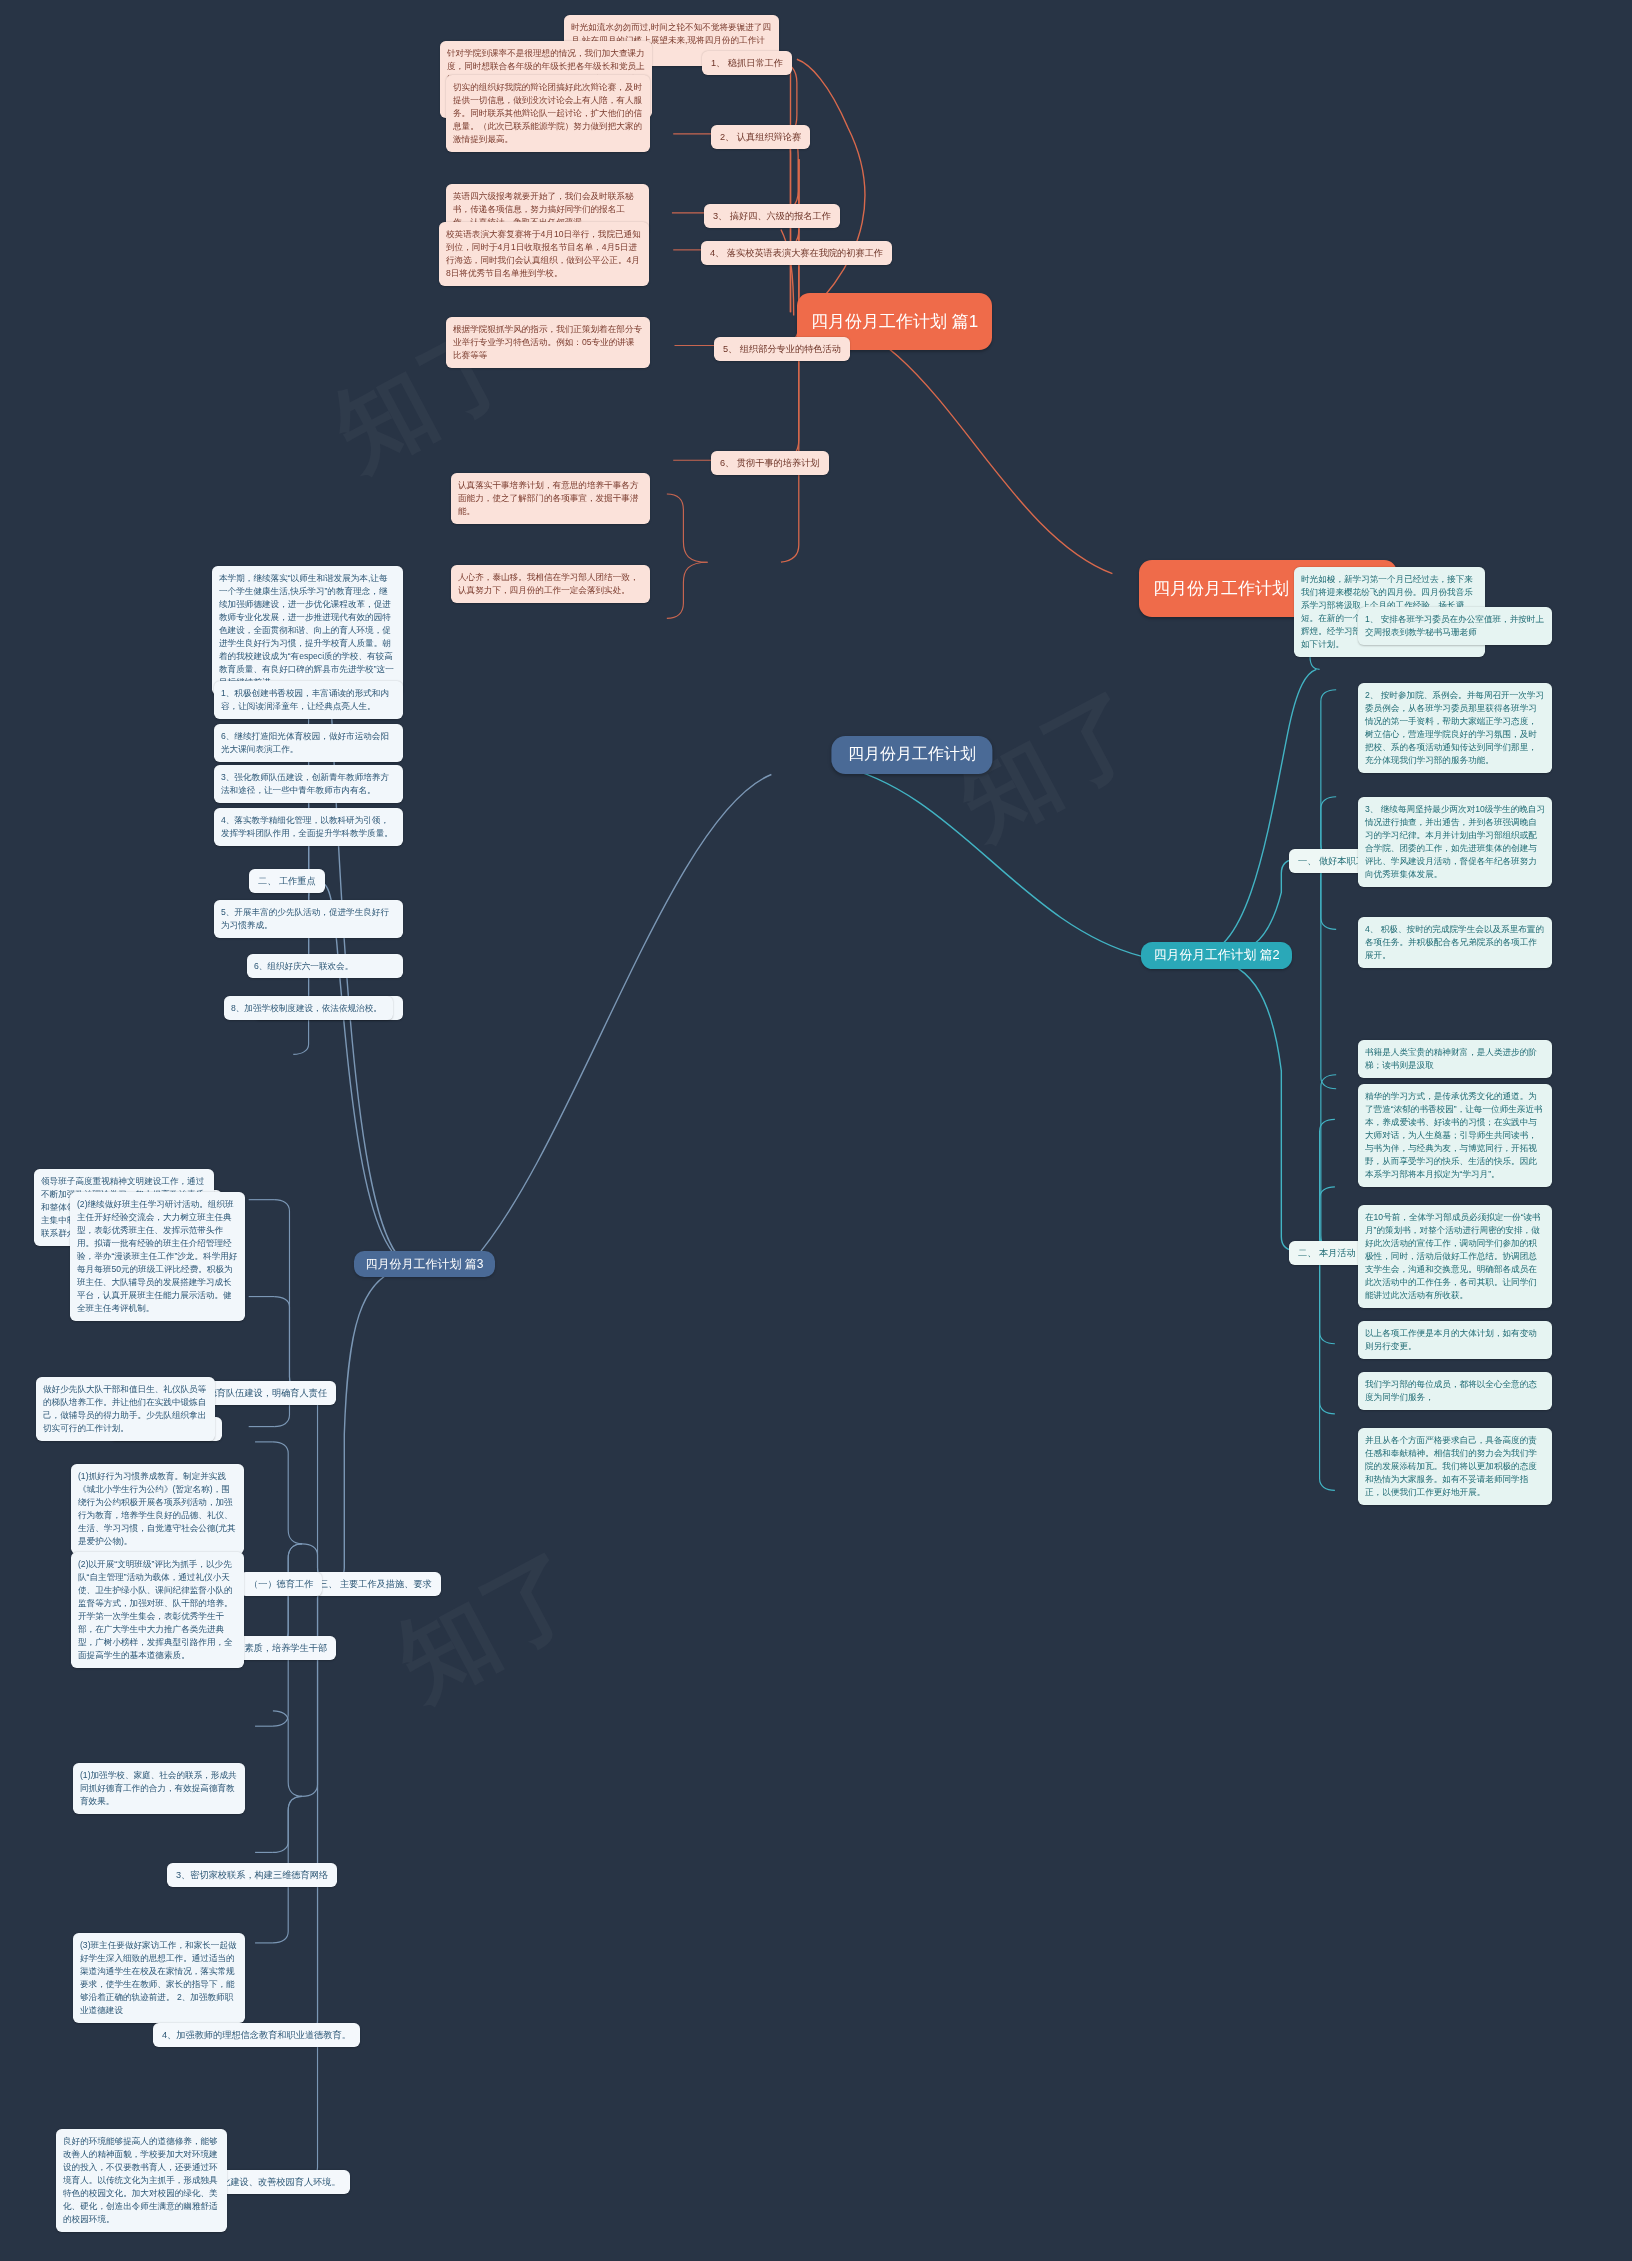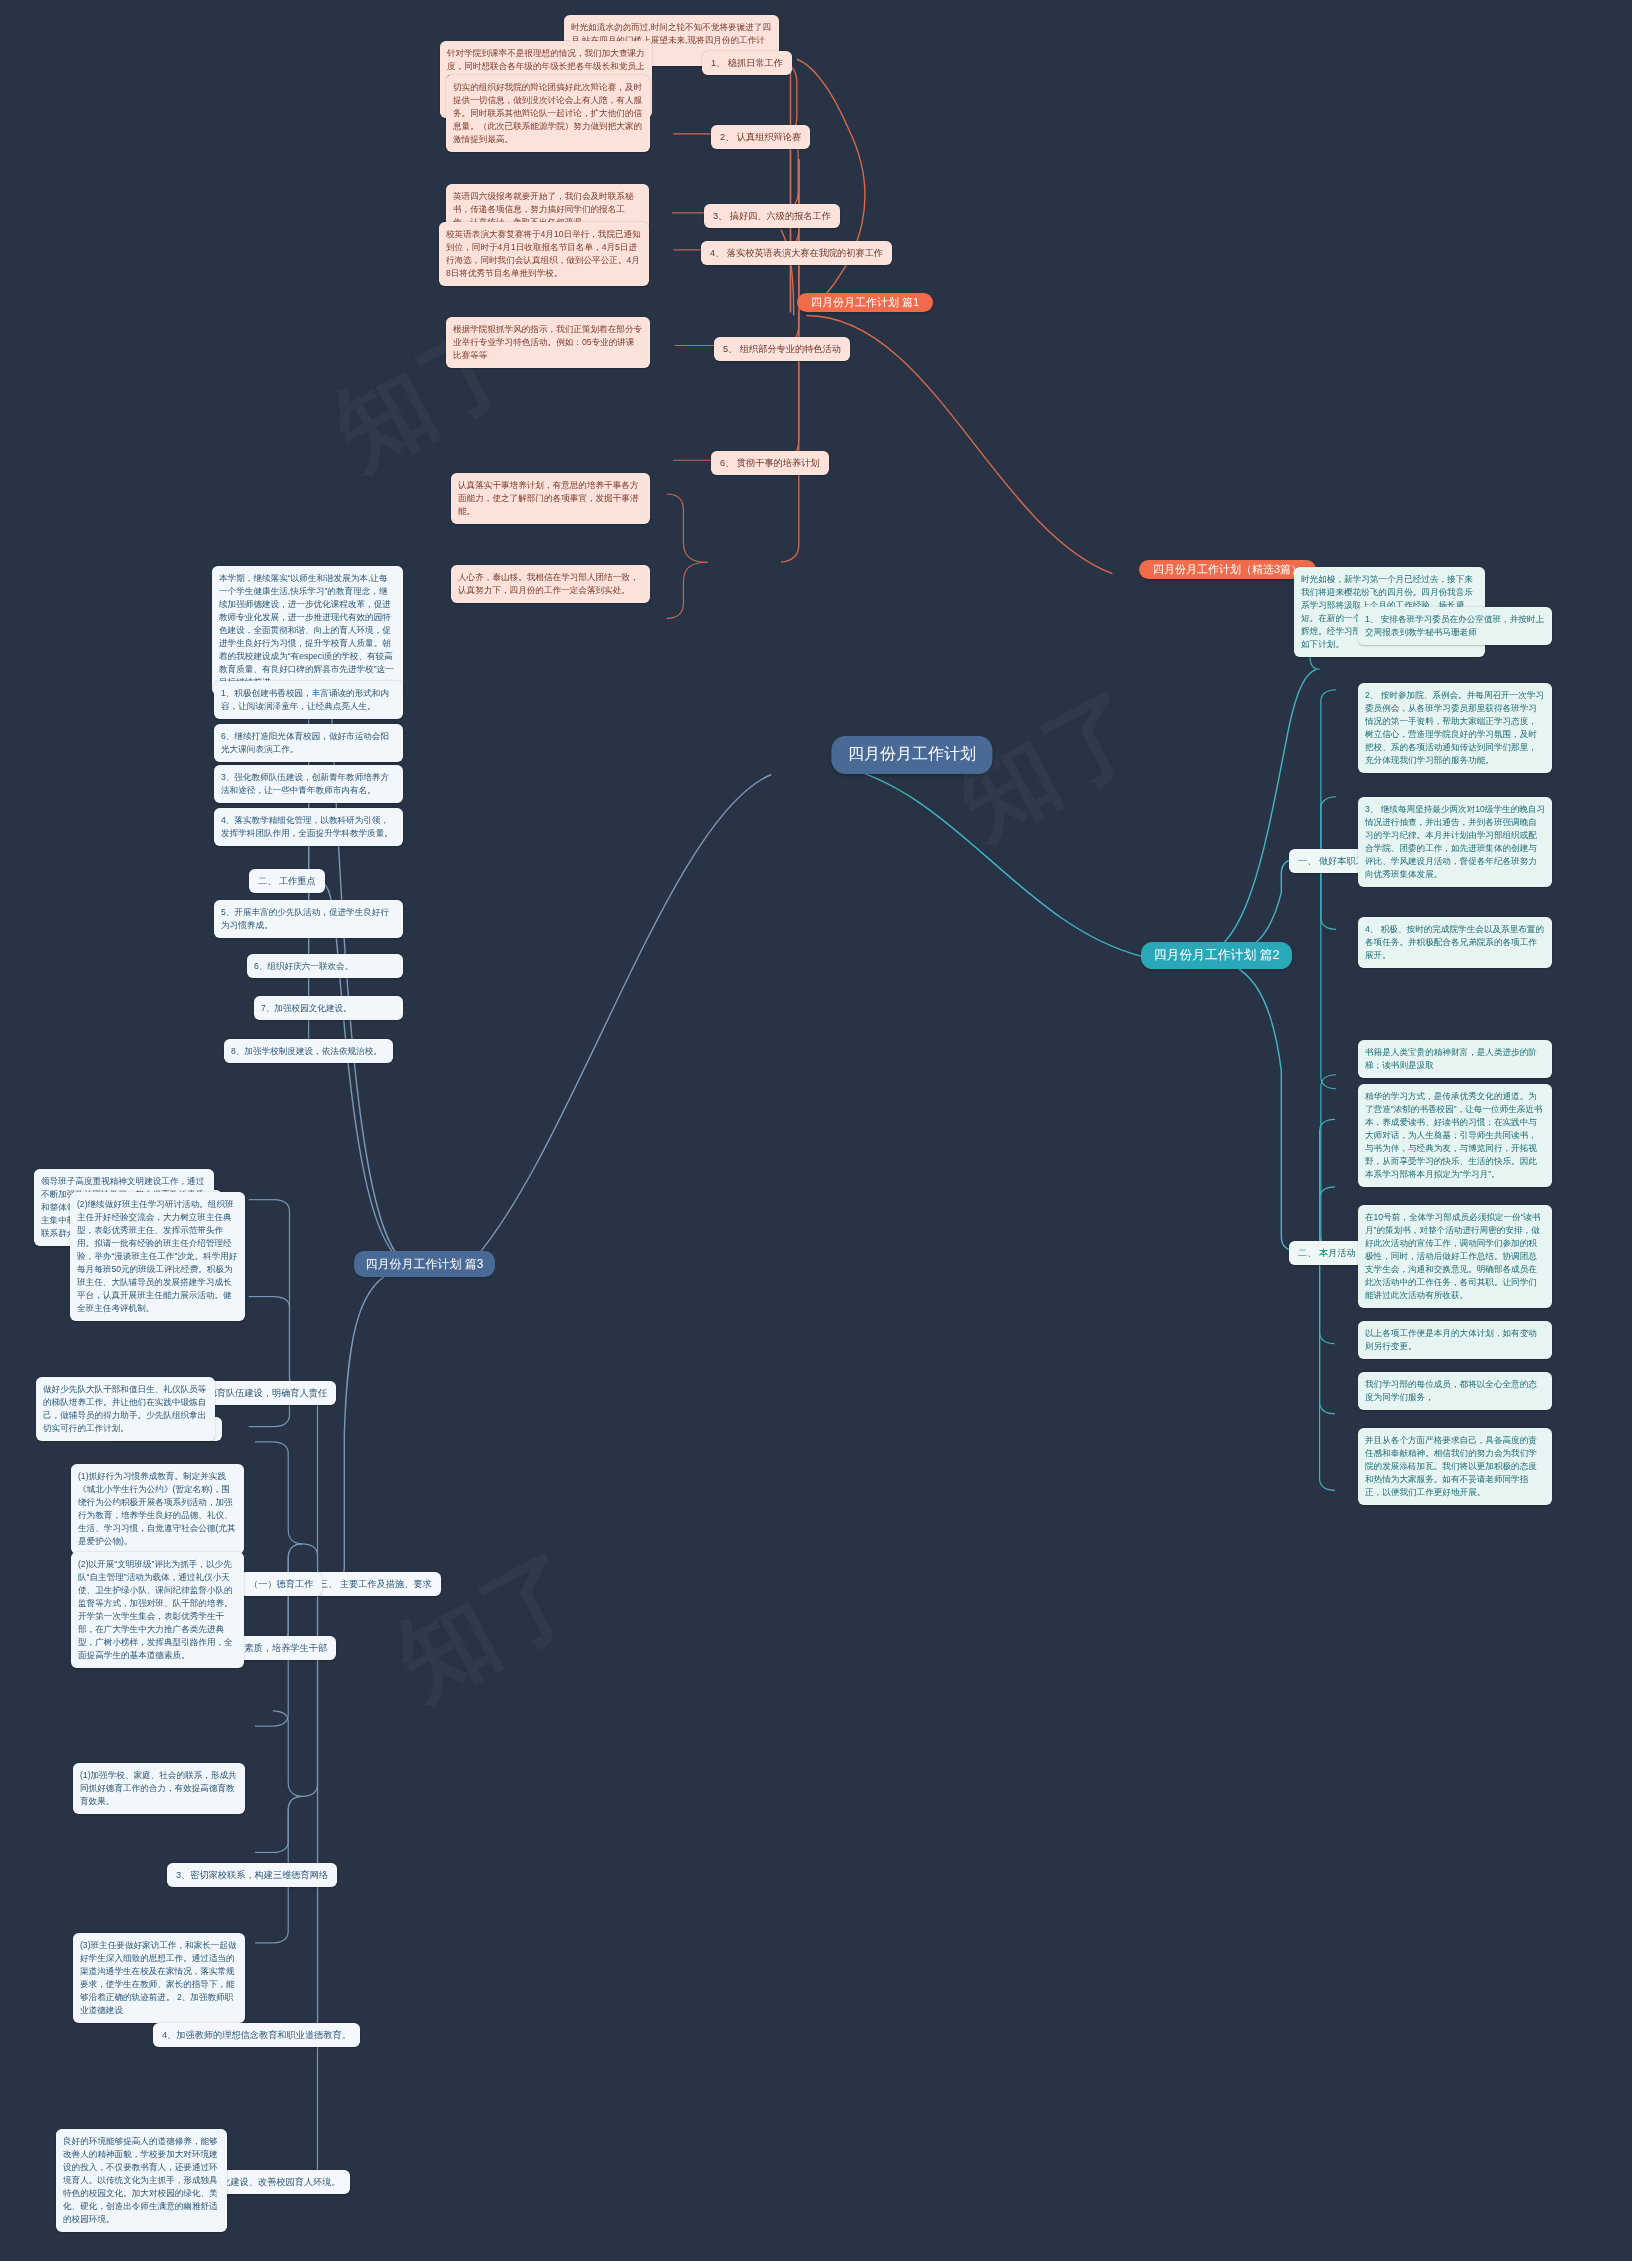--- a/index.html
+++ b/index.html
@@ -12,21 +12,21 @@
   .node{position:absolute;box-sizing:border-box;}
   
   .root{
     background:#4a6a96;color:#ffffff;border-radius:14px;
     padding:8.3px 16.6px;font-size:16px;white-space:nowrap;
     box-shadow:0 1.3px 3.2px rgba(0,0,0,.25);
   }
   
   .orange{
     background:#ef6b4a;color:#ffffff;border-radius:12.8px;
-    padding:2px 14px;font-size:11px;white-space:nowrap;
+    padding:17px 14px;font-size:17px;white-space:nowrap;
     box-shadow:0 1.3px 2.6px rgba(0,0,0,.25);
   }
   .teal{
     background:#2aa8b8;color:#ffffff;border-radius:11.5px;
     padding:5.1px 12.8px;font-size:12.8px;white-space:nowrap;
     box-shadow:0 1.3px 2.6px rgba(0,0,0,.25);
   }
   .blue{
     background:#4a6a96;color:#ffffff;border-radius:10.2px;
     padding:4.5px 11.5px;font-size:12px;white-space:nowrap;
@@ -200,21 +200,21 @@
   <div class="node card card-ice" style="left:212px;top:566px;width:191px;">本学期，继续落实“以师生和谐发展为本,让每一个学生健康生活,快乐学习”的教育理念，继续加强师德建设，进一步优化课程改革，促进教师专业化发展，进一步推进现代有效的园特色建设，全面贯彻和谐、向上的育人环境，促进学生良好行为习惯，提升学校育人质量。朝着的我校建设成为“有especi质的学校、有较高教育质量、有良好口碑的辉县市先进学校”这一目标继续前进。</div>
 
   <div class="node card-icelbl" style="left:249px;top:869px;">二、 工作重点</div>
   <div class="node card card-ice" style="left:214px;top:681px;width:189px;">1、积极创建书香校园，丰富诵读的形式和内容，让阅读润泽童年，让经典点亮人生。</div>
   <div class="node card card-ice" style="left:214px;top:724px;width:189px;">6、继续打造阳光体育校园，做好市运动会阳光大课间表演工作。</div>
   <div class="node card card-ice" style="left:214px;top:765px;width:189px;">3、强化教师队伍建设，创新青年教师培养方法和途径，让一些中青年教师市内有名。</div>
   <div class="node card card-ice" style="left:214px;top:808px;width:189px;">4、落实教学精细化管理，以教科研为引领，发挥学科团队作用，全面提升学科教学质量。</div>
   <div class="node card card-ice" style="left:214px;top:900px;width:189px;">5、开展丰富的少先队活动，促进学生良好行为习惯养成。</div>
   <div class="node card card-ice" style="left:247px;top:954px;width:156px;">6、组织好庆六一联欢会。</div>
   <div class="node card card-ice" style="left:254px;top:996px;width:149px;">7、加强校园文化建设。</div>
-  <div class="node card card-ice" style="left:224px;top:1039px;width:169px;">8、加强学校制度建设，依法依规治校。</div>
+  <div class="node card card-ice" style="left:224px;top:996px;width:169px;">8、加强学校制度建设，依法依规治校。</div>
 
   <div class="node card-icelbl" style="left:310px;top:1572px;">三、 主要工作及措施、要求</div>
   <div class="node card-icelbl" style="left:240px;top:1572px;">（一）德育工作</div>
 
   <div class="node card-icelbl" style="left:166px;top:1381px;">1、加强德育队伍建设，明确育人责任</div>
   <div class="node card-icelbl" style="left:110px;top:1190px;">(1)加强领导，建全机构</div>
   <div class="node card card-ice" style="left:34px;top:1169px;width:180px;">领导班子高度重视精神文明建设工作，通过不断加强政治理论学习，努力提高政治素质和整体领导水平。学校领导班子还要坚持民主集中制原则和教师代表生活会制度，密切联系群众，廉洁自律，处处起表率作用。</div>
   <div class="node card card-ice" style="left:70px;top:1192px;width:175px;">(2)继续做好班主任学习研讨活动。组织班主任开好经验交流会，大力树立班主任典型，表彰优秀班主任、发挥示范带头作用。拟请一批有经验的班主任介绍管理经验，举办“漫谈班主任工作”沙龙。科学用好每月每班50元的班级工评比经费。积极为班主任、大队辅导员的发展搭建学习成长平台，认真开展班主任能力展示活动。健全班主任考评机制。</div>
   <div class="node card-icelbl" style="left:110px;top:1417px;">(3)加强少先队基础建设</div>
   <div class="node card card-ice" style="left:36px;top:1377px;width:179px;">做好少先队大队干部和值日生、礼仪队员等的梯队培养工作。并让他们在实践中锻炼自己，做辅导员的得力助手。少先队组织拿出切实可行的工作计划。</div>

